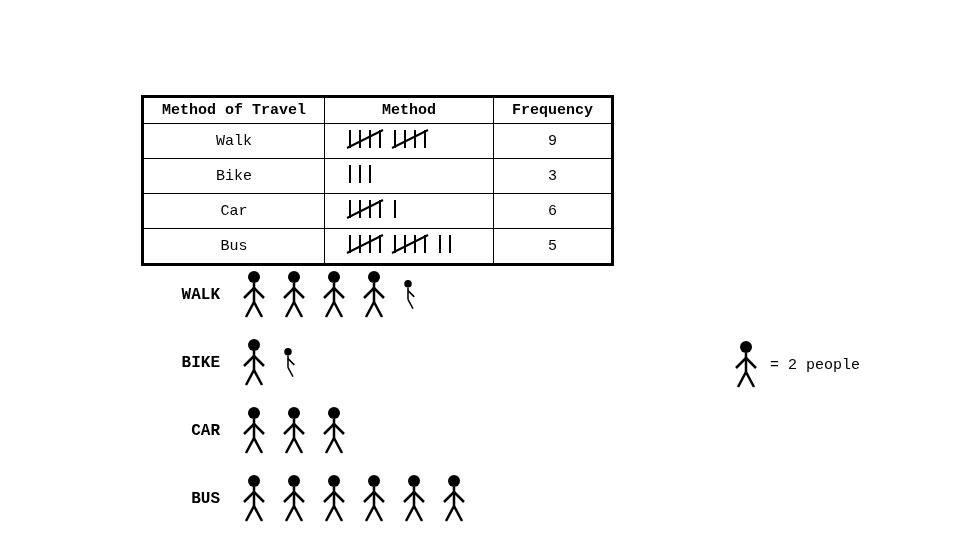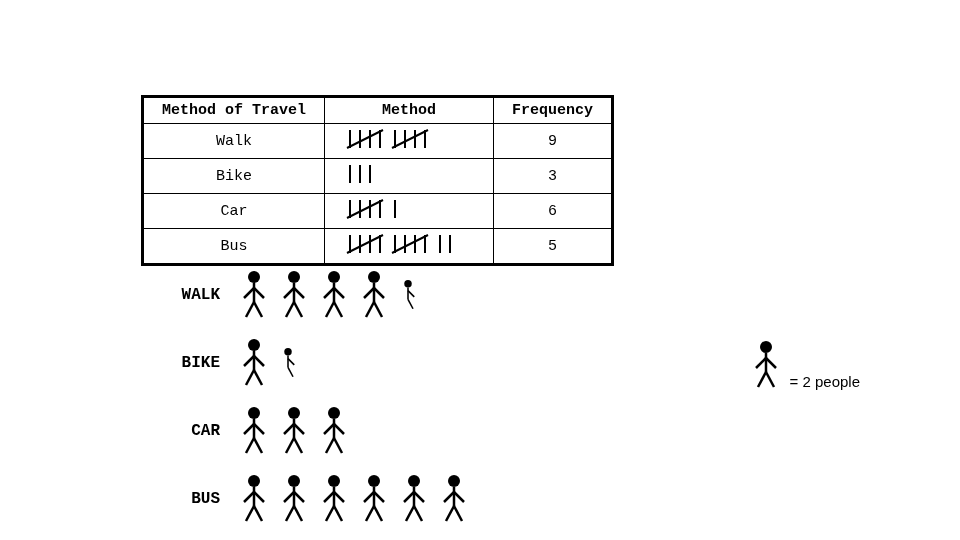--- a/index.html
+++ b/index.html
@@ -73,22 +73,22 @@
     .stick-figure {
       display: inline-block;
     }
 
     
     .legend {
       position: absolute;
       top: 340px;
       right: 100px;
       display: flex;
-      align-items: flex-end;
-      font-family: Liberation Sans, sans-serif;
+      align-items: center;
+      font-family: Liberation Mono, monospace;
       font-size: 15px;
       gap: 8px;
     }
     .legend-text {
       font-size: 15px;
     }
   </style>
 </head>
 <body>
 

